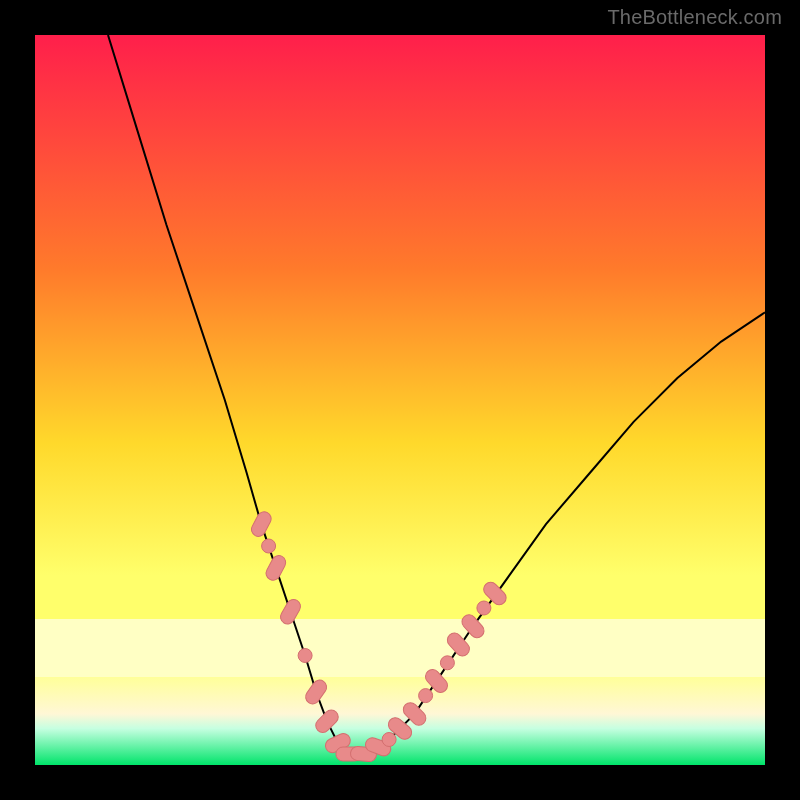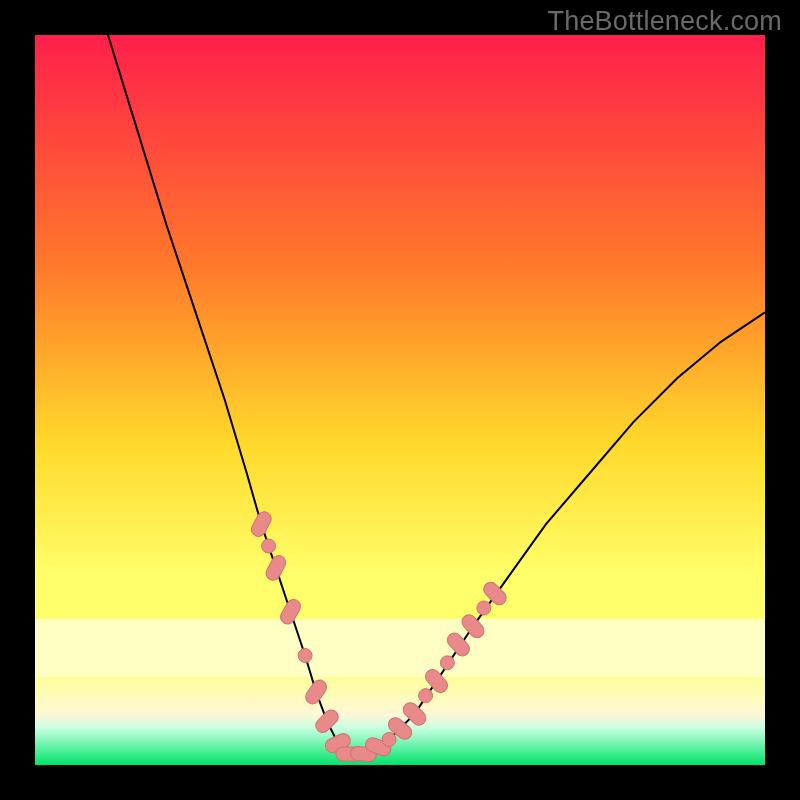--- a/index.html
+++ b/index.html
@@ -22,21 +22,21 @@
     top: 35px;
     width: 730px;
     height: 730px;
     overflow: hidden;
   }
   .watermark {
     position: absolute;
     top: 6px;
     right: 18px;
     color: #6a6a6a;
-    font-size: 27px;
+    font-size: 20px;
     font-weight: 500;
     letter-spacing: 0.2px;
   }
   svg { display: block; }
 </style>
 </head>
 <body>
 
 <div class="frame">
   <div class="watermark">TheBottleneck.com</div>

